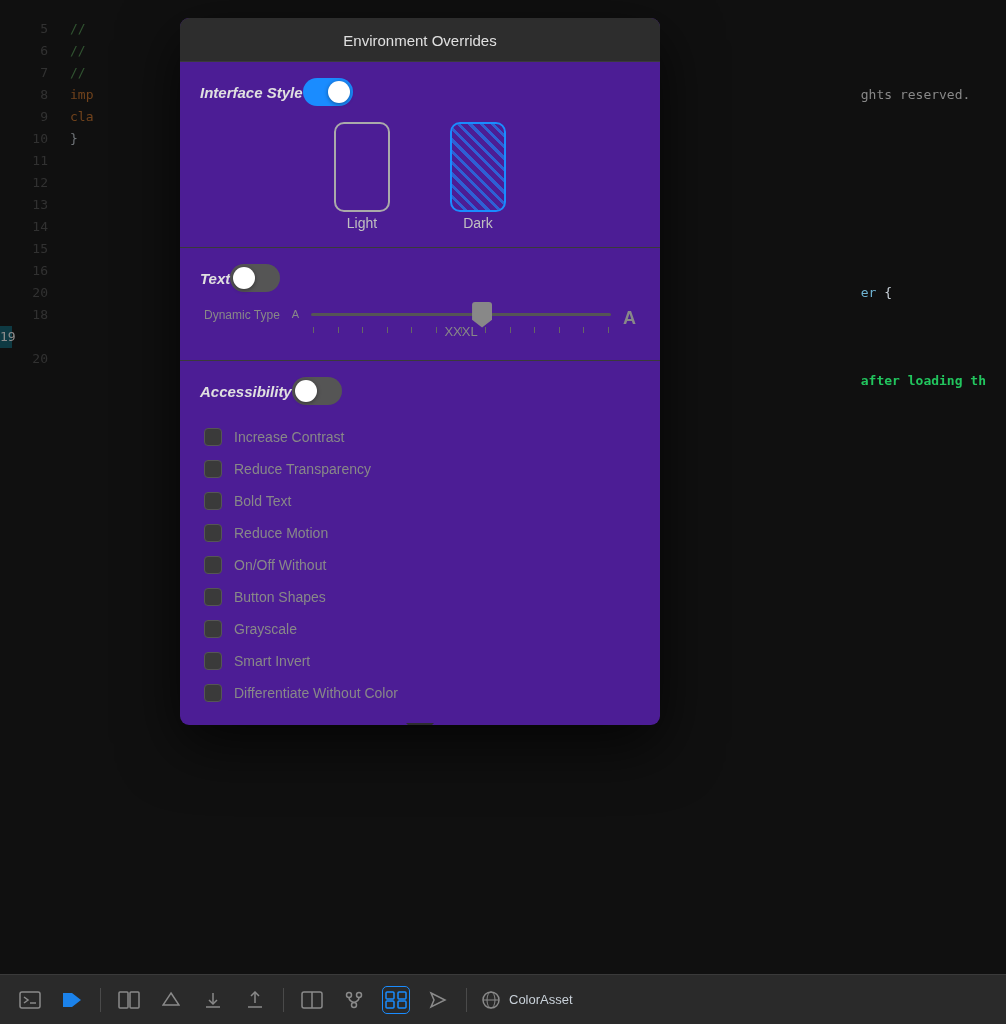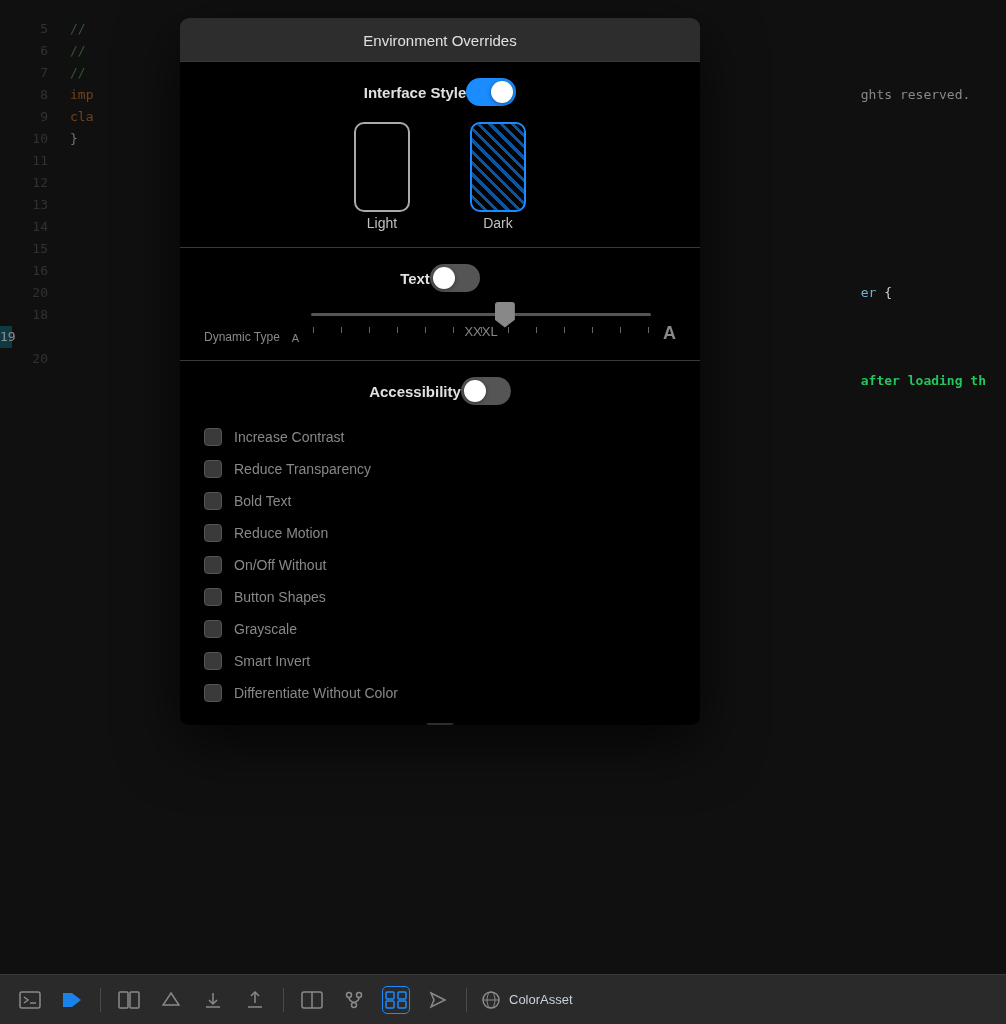--- a/index.html
+++ b/index.html
@@ -116,22 +116,22 @@
       display: flex;
       align-items: center;
       gap: 8px;
     }
 
     
     .popover {
       position: absolute;
       top: 18px;
       left: 180px;
-      width: 520px;
-      background: #000000;
+      width: 480px;
+      background: #4c1d95;
       border-radius: 9px;
       box-shadow: 0 20px 60px rgba(0,0,0,0.7);
       overflow: hidden;
       z-index: 100;
     }
 
     .popover-title {
       text-align: center;
       color: #e0e0e0;
       font-size: 15px;
@@ -143,22 +143,23 @@
 
     
     .section {
       padding: 16px 20px;
       border-bottom: 1px solid #3a3a3a;
     }
 
     .section-header {
       display: flex;
       align-items: center;
-      justify-content: center;
+      justify-content: flex-start;
       margin-bottom: 16px;
+      font-style: italic;
     }
 
     .section-title {
       color: #e0e0e0;
       font-size: 15px;
       font-weight: 600;
     }
 
     
     .toggle {
@@ -252,21 +253,21 @@
     }
 
     
     .text-section {
       padding: 16px 20px;
       border-bottom: 1px solid #3a3a3a;
     }
 
     .dynamic-type-row {
       display: flex;
-      align-items: flex-end;
+      align-items: flex-start;
       gap: 12px;
       color: #888;
       font-size: 13px;
       margin-top: 12px;
       padding: 0 4px;
     }
 
     .dynamic-type-label {
       color: #888;
       font-size: 12px;

